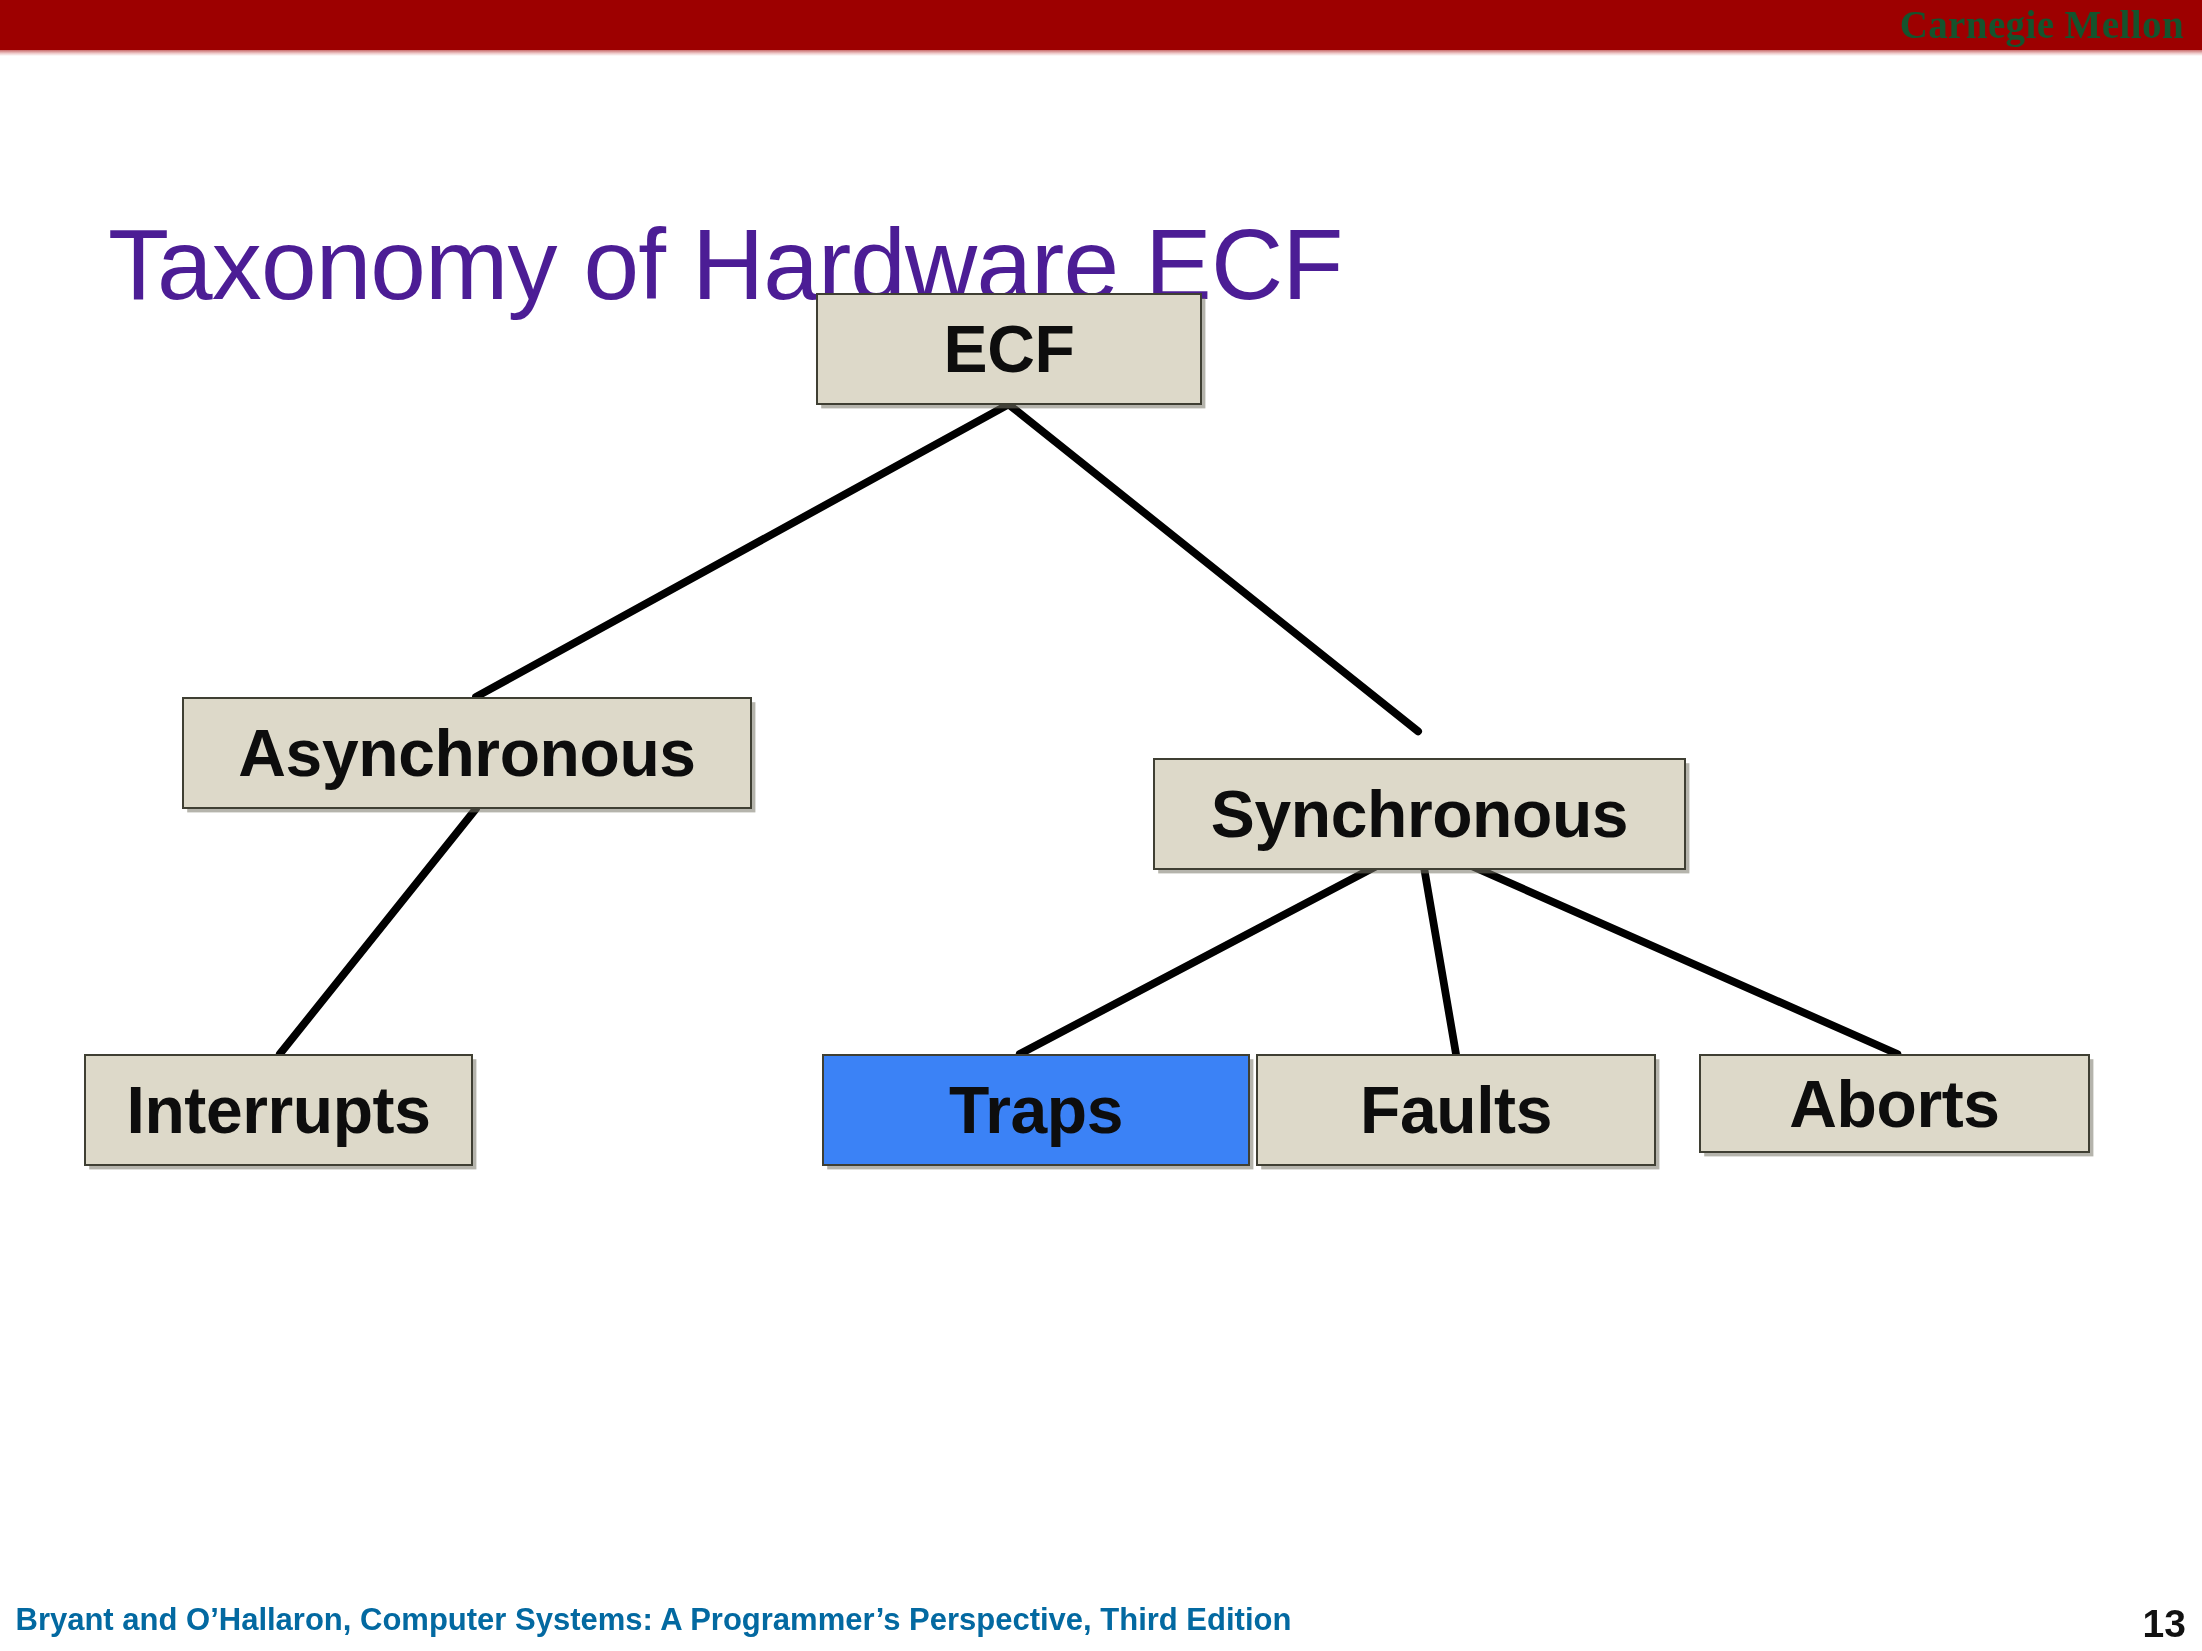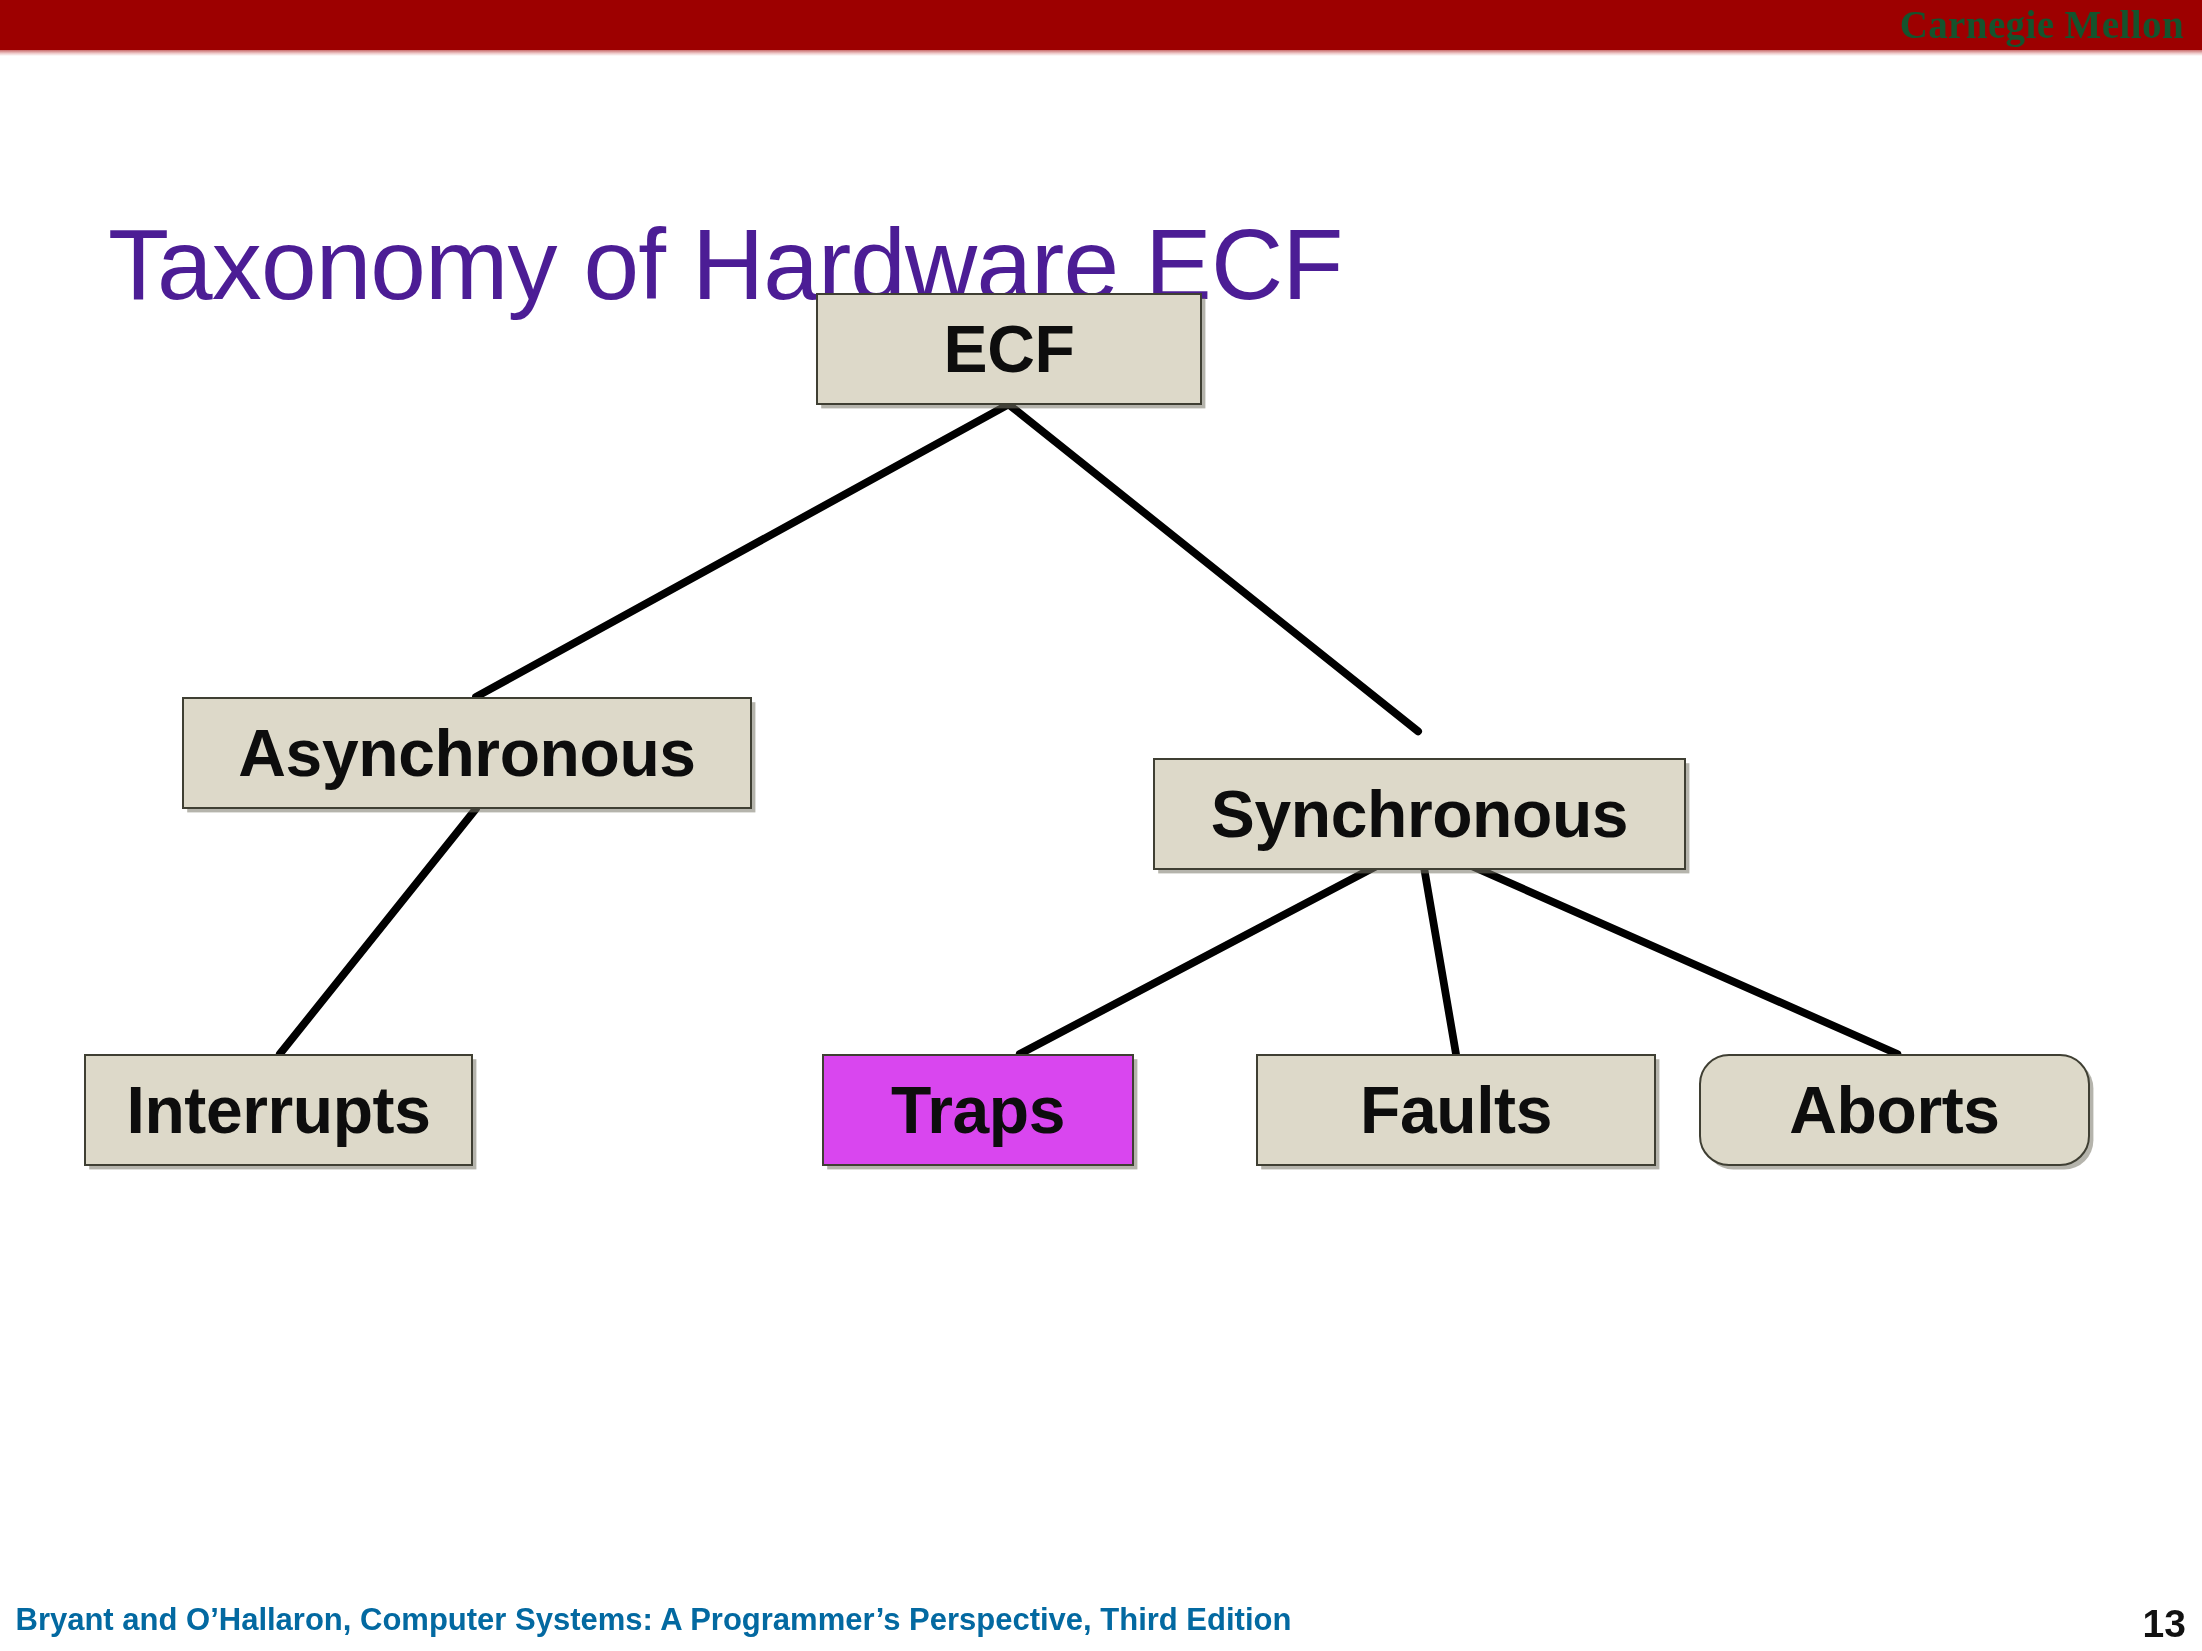--- a/index.html
+++ b/index.html
@@ -137,27 +137,27 @@
       </div>
       <div class="node" style="left: 182px; top: 697px; width: 570px; height: 112px; background: rgb(221, 217, 201); border-color: rgb(63, 63, 51);">
         <span class="node-label">Asynchronous</span>
       </div>
       <div class="node" style="left: 1153px; top: 758px; width: 533px; height: 112px; background: rgb(221, 217, 201); border-color: rgb(63, 63, 51);">
         <span class="node-label">Synchronous</span>
       </div>
       <div class="node" style="left: 84px; top: 1054px; width: 389px; height: 112px; background: rgb(221, 217, 201); border-color: rgb(63, 63, 51);">
         <span class="node-label">Interrupts</span>
       </div>
-      <div class="node" style="left: 822px; top: 1054px; width: 312px; height: 112px; background: #d946ef; border-color: rgb(63, 63, 51);">
+      <div class="node" style="left: 822px; top: 1054px; width: 428px; height: 112px; background: #3b82f6; border-color: rgb(63, 63, 51);">
         <span class="node-label">Traps</span>
       </div>
       <div class="node" style="left: 1256px; top: 1054px; width: 400px; height: 112px; background: rgb(221, 217, 201); border-color: rgb(63, 63, 51);">
         <span class="node-label">Faults</span>
       </div>
-      <div class="node" style="left: 1699px; top: 1054px; width: 391px; height: 112px; background: rgb(221, 217, 201); border-color: rgb(63, 63, 51); border-radius: 30px;">
+      <div class="node" style="left: 1699px; top: 1054px; width: 391px; height: 99px; background: rgb(221, 217, 201); border-color: rgb(63, 63, 51);">
         <span class="node-label">Aborts</span>
       </div>
     </div>
 </div>
 
 <div class="footer-text">Bryant and O’Hallaron, Computer Systems: A Programmer’s Perspective, Third Edition</div>
 <div class="page-number">13</div>
 
 
 </body></html>

